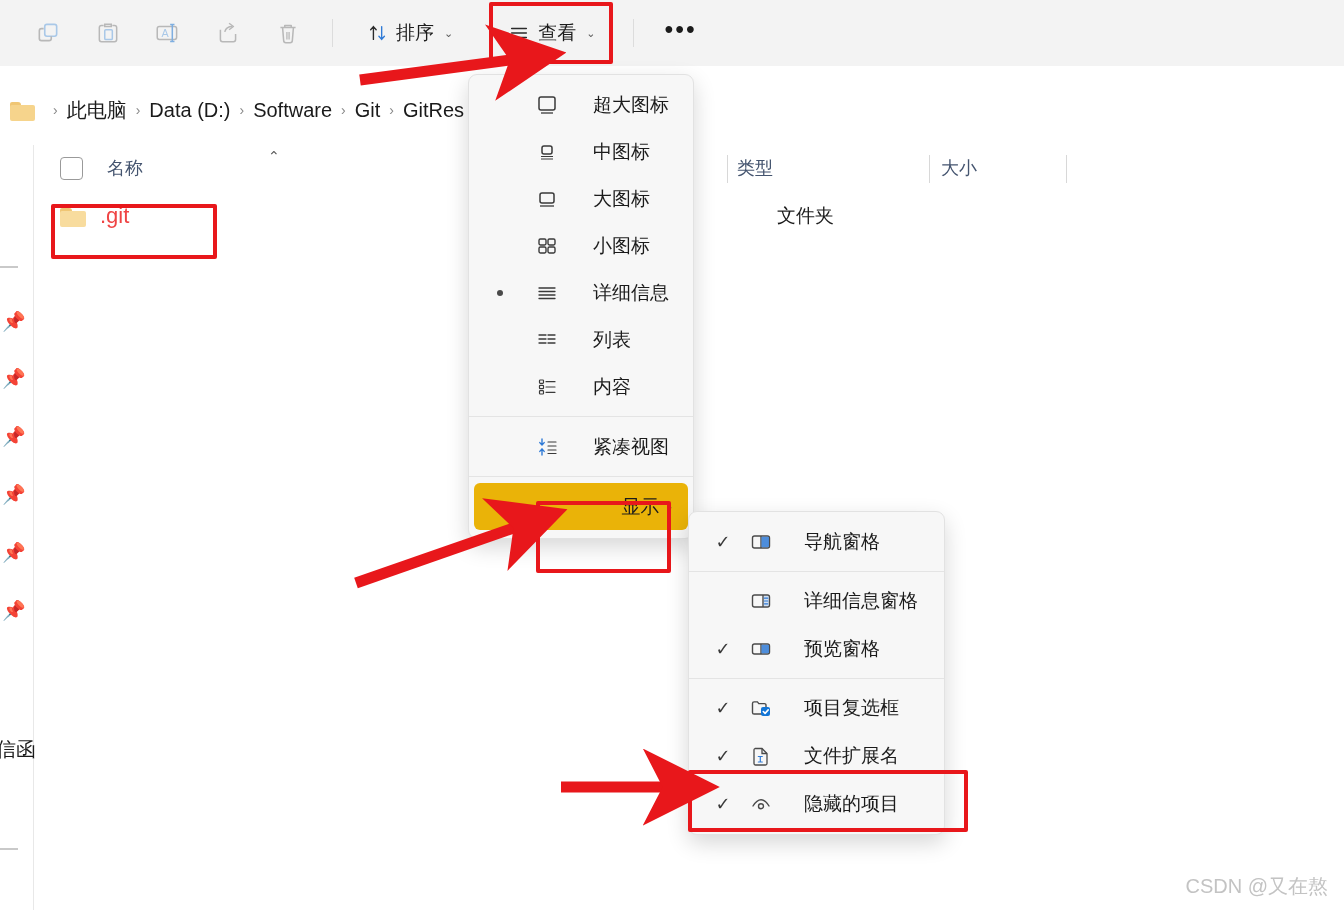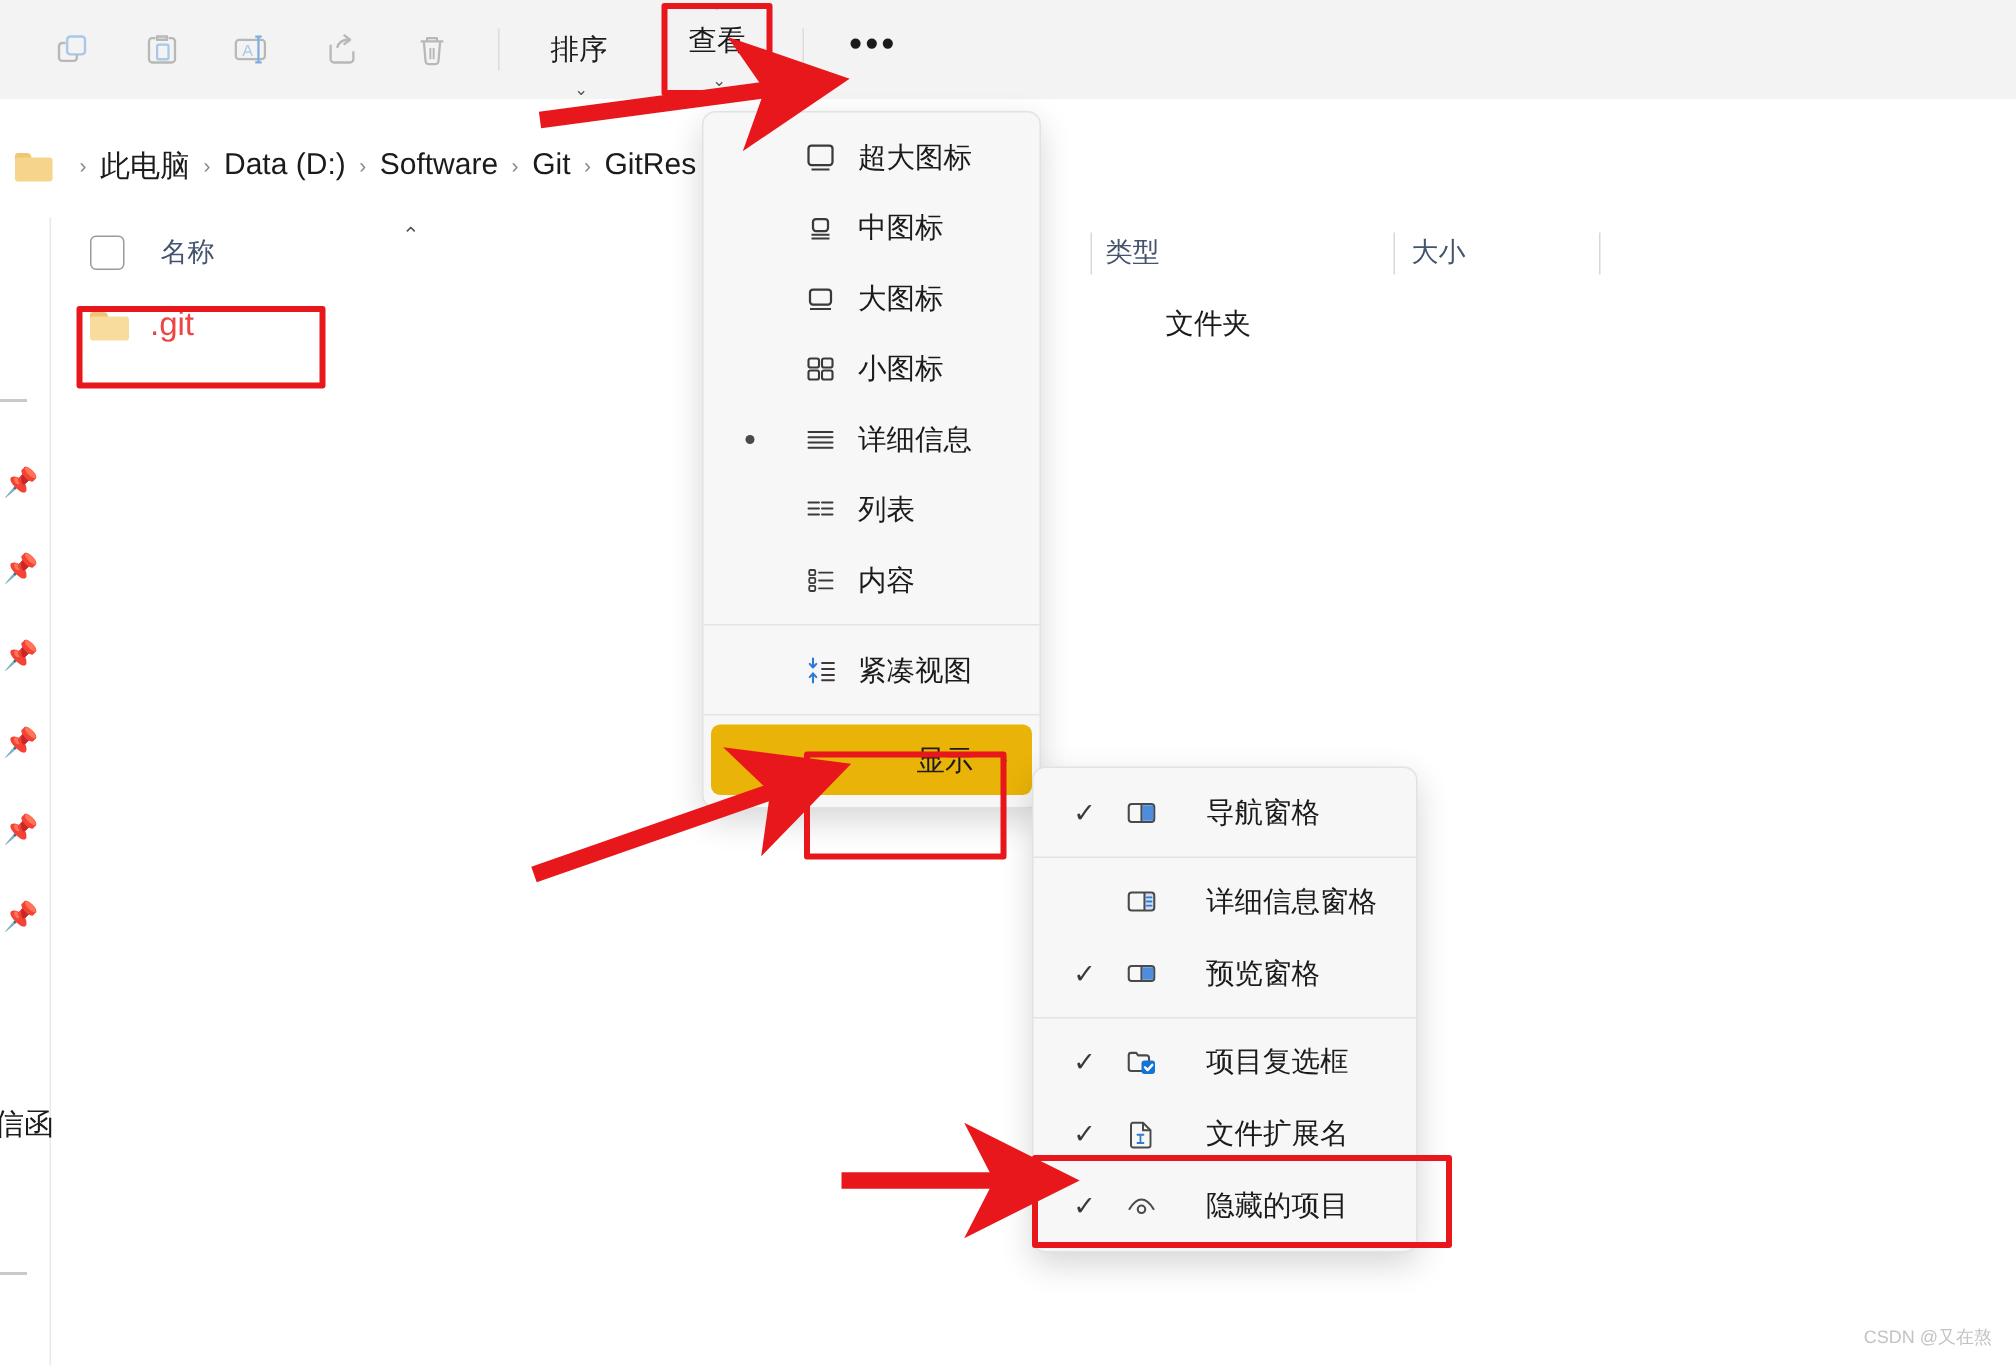--- a/index.html
+++ b/index.html
@@ -44,21 +44,20 @@
 
   .tb-btn {
     height: 40px;
     display: flex; align-items: center;
     gap: 7px;
     padding: 0 12px;
     margin-left: 22px;
     border-radius: 5px;
     color: #1b1b1b;
     font-size: 19px;
-    flex-direction: column;
   }
   .tb-btn .cv { font-size: 11px; color: #5a5a5a; margin-left: 3px; }
 
   .tb-btn.highlighted {
     border: 4px solid #e8171b;
     border-radius: 2px;
     height: 62px;
     padding: 0 14px;
     margin-left: 24px;
     background: #f3f3f3;
@@ -224,21 +223,21 @@
     position: absolute; left: 28px;
     width: 6px; height: 6px;
     background: #4a4a4a;
     border-radius: 50%;
   }
   .mi .mico {
     width: 36px; min-width: 36px;
     display: flex; align-items: center; justify-content: center;
     margin-left: 44px;
   }
-  .mi .mlabel { margin-left: 7px; }
+  .mi .mlabel { margin-left: 28px; }
   .mi-sep {
     height: 1px; background: #e4e4e4;
     margin: 6px 0;
   }
   .mi.selected {
     background: #eab308;
     border-radius: 6px;
     margin: 0 5px;
     width: calc(100% - 10px);
     padding-left: 11px;
@@ -292,21 +291,21 @@
     left: 688px; top: 770px;
     width: 280px; height: 62px;
     border: 4px solid #e8171b;
     border-radius: 2px;
   }
 
   
   .watermark {
     position: absolute;
     right: 16px; bottom: 10px;
-    font-size: 12px;
+    font-size: 20px;
     color: #c3c3c3;
   }
 
   .arrows { position: absolute; left: 0; top: 0; width: 1344px; height: 910px; pointer-events: none; }
 </style>
 </head>
 <body>
 
 <div id="root">
 

